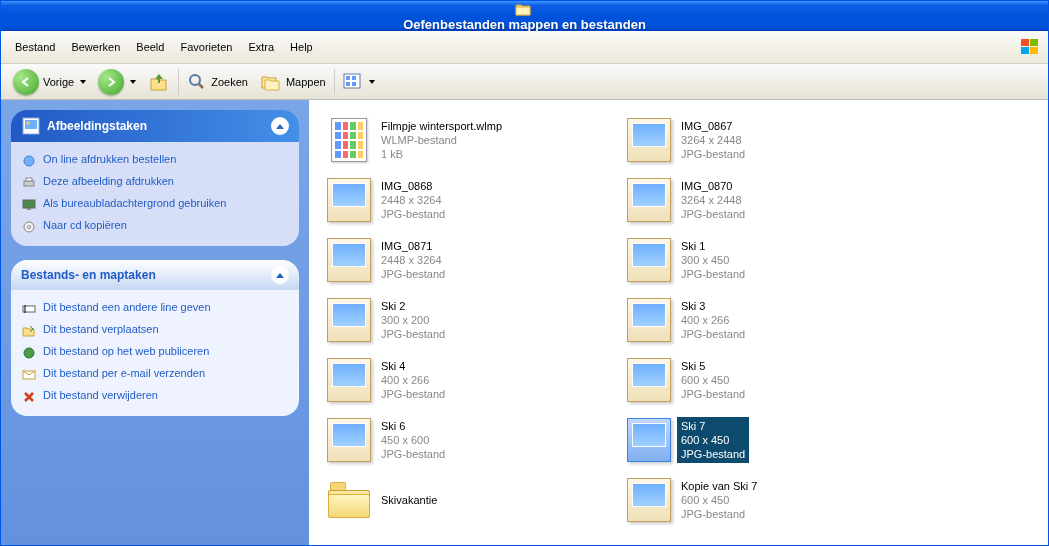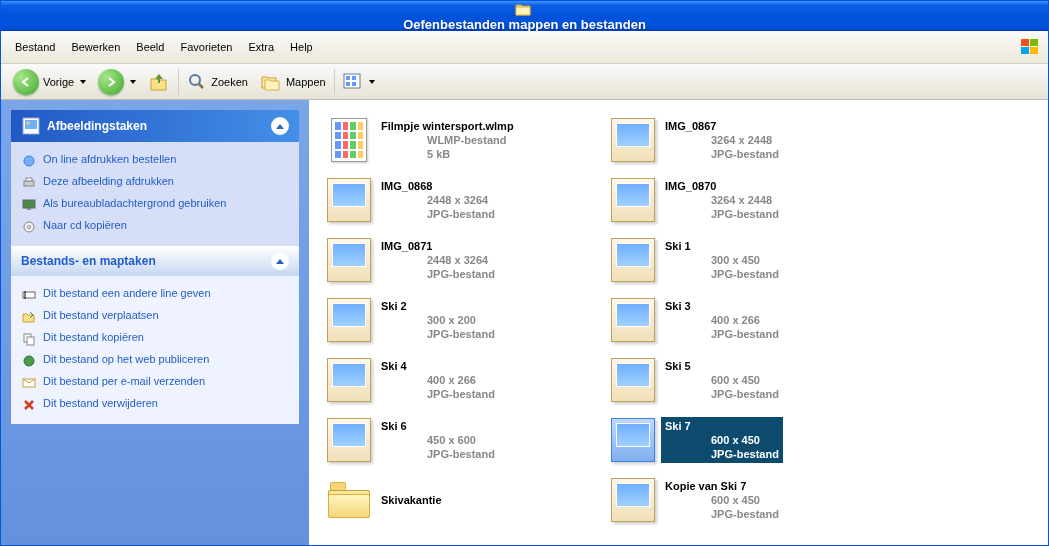--- a/index.html
+++ b/index.html
@@ -16,37 +16,37 @@
 .menubar .mitem { padding: 2px 8px; cursor: default; }
 .menubar .winlogo { margin-left: auto; width: 24px; height: 20px; display: flex; align-items: center; justify-content: center; }
 .toolbar { height: 36px; background: linear-gradient(to bottom, #fafafa, #e6e3d5); border-bottom: 1px solid #bbb; display: flex; align-items: center; padding: 0 6px; }
 .toolbar .tbbtn { display: flex; align-items: center; gap: 4px; padding: 4px 6px; border-radius: 3px; }
 .toolbar .sep { width: 1px; height: 26px; background: #ccc; margin: 0 2px; }
 .navbtn { width: 26px; height: 26px; border-radius: 50%; display: flex; align-items: center; justify-content: center; box-shadow: 0 1px 2px rgba(0,0,0,0.3); }
 .navbtn.green { background: radial-gradient(circle at 30% 30%, #a8e68a, #3fa82c); }
 .arrowdown { border-left: 3px solid transparent; border-right: 3px solid transparent; border-top: 4px solid #000; margin-left: 2px; }
 .content { flex: 1; display: flex; overflow: hidden; }
 .sidebar { width: 308px; background: linear-gradient(to bottom, #7aa6e8 0%, #6391de 100%); padding: 10px 10px; overflow-y: auto; }
-.panel { border-radius: 0; overflow: hidden; }
+.panel { margin-bottom: 14px; border-radius: 16px; overflow: hidden; }
 .panel-header { background: linear-gradient(to bottom, #ffffff 0%, #c6d7f2 100%); padding: 6px 10px; display: flex; align-items: center; font-weight: bold; color: #215dc6; font-size: 12px; }
 .panel-header.dark { background: linear-gradient(to right, #2159c5, #448fe8); color: #fff; }
 .panel-header .chev { margin-left: auto; width: 18px; height: 18px; border-radius: 50%; background: #fff; display: flex; align-items: center; justify-content: center; }
 .panel-body { background: #d6dff7; padding: 8px 10px; }
 .panel-body.light { background: #eff3ff; }
 .task { display: flex; align-items: flex-start; gap: 6px; padding: 3px 0; color: #215dc6; cursor: pointer; }
 .task .ticon { width: 16px; height: 16px; flex-shrink: 0; display: flex; align-items: center; justify-content: center; }
 .main { flex: 1; background: #fff; padding: 10px 14px; overflow-y: auto; }
-.tiles { display: grid; grid-template-columns: 280px 280px; gap: 0 4px; align-content: start; font-weight: bold; }
+.tiles { display: grid; grid-template-columns: 280px 280px; gap: 0 20px; align-content: start; }
 .tile { display: flex; align-items: center; gap: 4px; padding: 2px; height: 60px; }
 .tile.selected .info { background: #0c4a6e; color: #fff; }
 .tile .thumb { width: 48px; height: 48px; display: flex; align-items: center; justify-content: center; }
 .tile .info { padding: 2px 4px; line-height: 14px; }
 .tile .info .name { color: #000; }
 .tile.selected .info .name { color: #fff; }
-.tile .info .meta { color: #888; margin-left: 46px; }
+.tile .info .meta { color: #888; }
 .tile.selected .info .meta { color: #fff; }
 .imgframe { width: 44px; height: 44px; border: 1px solid #c0a060; background: linear-gradient(to bottom, #fff8e8, #f0e0b8); box-shadow: 2px 2px 3px rgba(0,0,0,0.2); padding: 4px; }
 .imgframe .inner { width: 100%; height: 70%; background: linear-gradient(to bottom, #70b0ff, #a0d0ff); border: 1px solid #fff; }
 .imgframe.sel { border-color: #4080e0; background: linear-gradient(to bottom, #c0d8ff, #80b0f0); }
 .docicon { width: 36px; height: 44px; background: #fff; border: 1px solid #999; box-shadow: 1px 1px 2px rgba(0,0,0,0.2); padding: 3px; display: grid; grid-template-columns: repeat(4, 1fr); grid-template-rows: repeat(4, 1fr); gap: 2px; }
 .docicon .cell { background: #6699ff; }
 .docicon .cell.r { background: #ff6666; }
 .docicon .cell.g { background: #66cc66; }
 .docicon .cell.y { background: #ffcc66; }
 .foldericon { width: 42px; height: 36px; position: relative; }
@@ -233,29 +233,20 @@
                 <svg width="14" height="14">
                   <path fill="#fce08a" stroke="#c9a030" d="M1 4h4l1 1h6v7H1z"></path>
                   <path d="M8 2l3 3-3 3" stroke="#3a8a3a" fill="none"></path>
                 </svg>
               </span>
               <span>Dit bestand verplaatsen</span>
             </div>
           <div class="task">
               <span class="ticon">
                 <svg width="14" height="14">
-                  <rect x="2" y="2" width="7" height="8" fill="#fff" stroke="#888"></rect>
-                  <rect x="5" y="5" width="7" height="8" fill="#fff" stroke="#888"></rect>
-                </svg>
-              </span>
-              <span>Dit bestand kopiëren</span>
-            </div>
-          <div class="task">
-              <span class="ticon">
-                <svg width="14" height="14">
                   <circle cx="7" cy="7" r="5" fill="#4a9a4a" stroke="#2a7a2a"></circle>
                 </svg>
               </span>
               <span>Dit bestand op het web publiceren</span>
             </div>
           <div class="task">
               <span class="ticon">
                 <svg width="14" height="14">
                   <rect x="1" y="3" width="12" height="8" fill="#fff" stroke="#c9a030"></rect>
                   <path d="M1 3l6 4 6-4" fill="none" stroke="#c9a030"></path>
@@ -296,21 +287,21 @@
                 <div class="cell y"></div>
                 <div class="cell "></div>
                 <div class="cell r"></div>
                 <div class="cell g"></div>
                 <div class="cell y"></div>
               </div>
             </div>
             <div class="info">
               <div class="name">Filmpje wintersport.wlmp</div>
               <div class="meta">WLMP-bestand</div>
-              <div class="meta">5 kB</div>
+              <div class="meta">1 kB</div>
             </div>
           </div>
           <div class="tile">
             <div class="thumb">
               <div class="imgframe">
                 <div class="inner"></div>
               </div>
             </div>
             <div class="info">
               <div class="name">IMG_0867</div>

